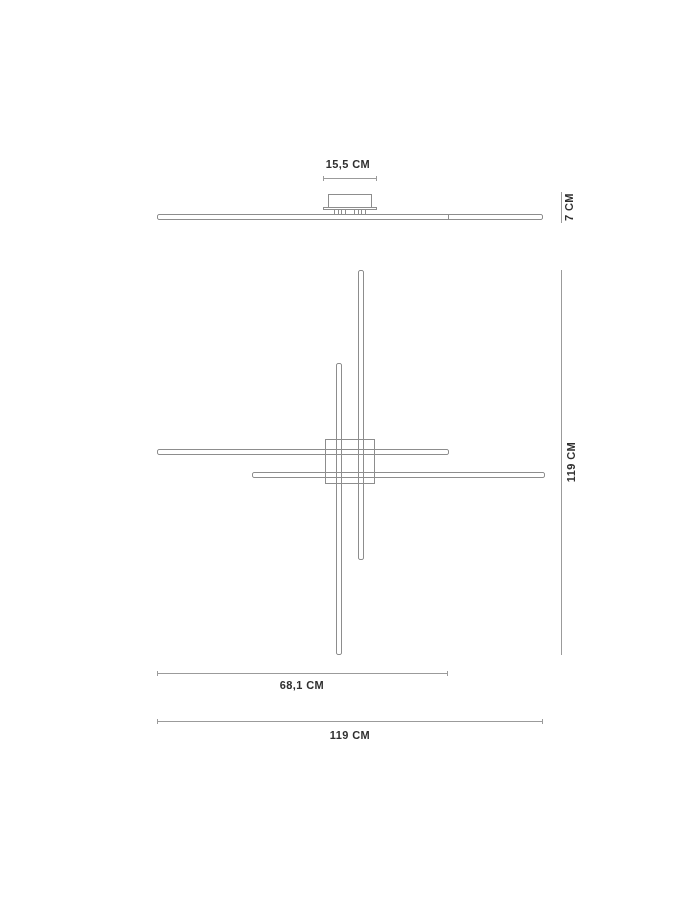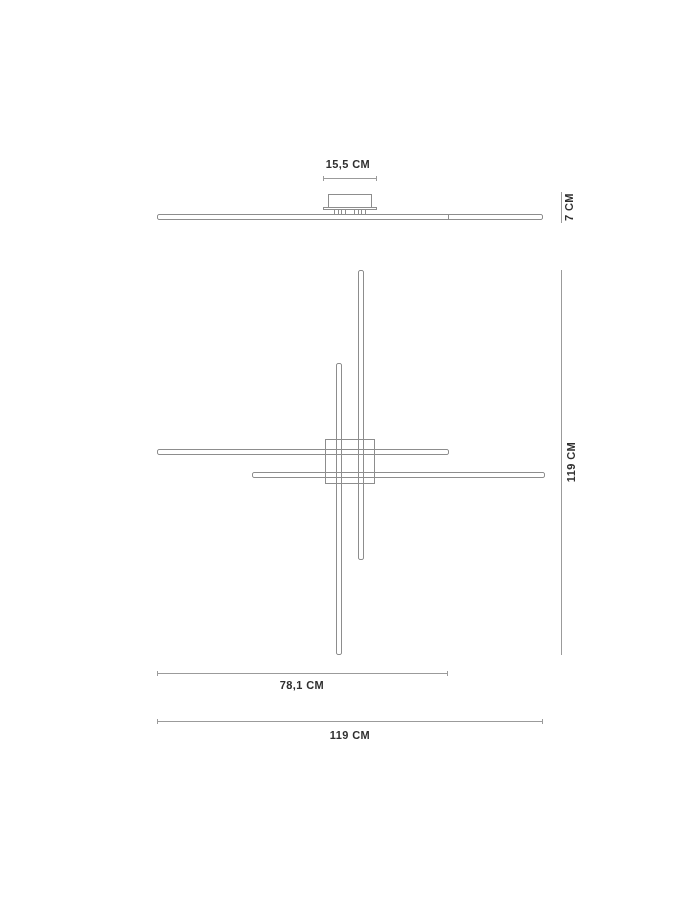--- a/index.html
+++ b/index.html
@@ -74,21 +74,21 @@
     <div class="bar" style="left:358px;top:270px;width:6px;height:290px;"></div>
     <div class="bar" style="left:336px;top:363px;width:6px;height:292px;"></div>
 
     <div class="dim-v" style="left:561px;top:270px;height:385px;"></div>
     <div class="label rot" style="left:541px;top:455px;width:60px;">119 CM</div>
 
     <div class="dim-h" style="left:157px;top:673px;width:291px;">
       <i class="tick t-left"></i>
       <i class="tick t-right"></i>
     </div>
-    <div class="label" style="left:262px;top:678px;width:80px;">78,1 CM</div>
+    <div class="label" style="left:262px;top:678px;width:80px;">68,1 CM</div>
 
     <div class="dim-h" style="left:157px;top:721px;width:386px;">
       <i class="tick t-left"></i>
       <i class="tick t-right"></i>
     </div>
     <div class="label" style="left:310px;top:728px;width:80px;">119 CM</div>
   </div>
 
 </div>
 

